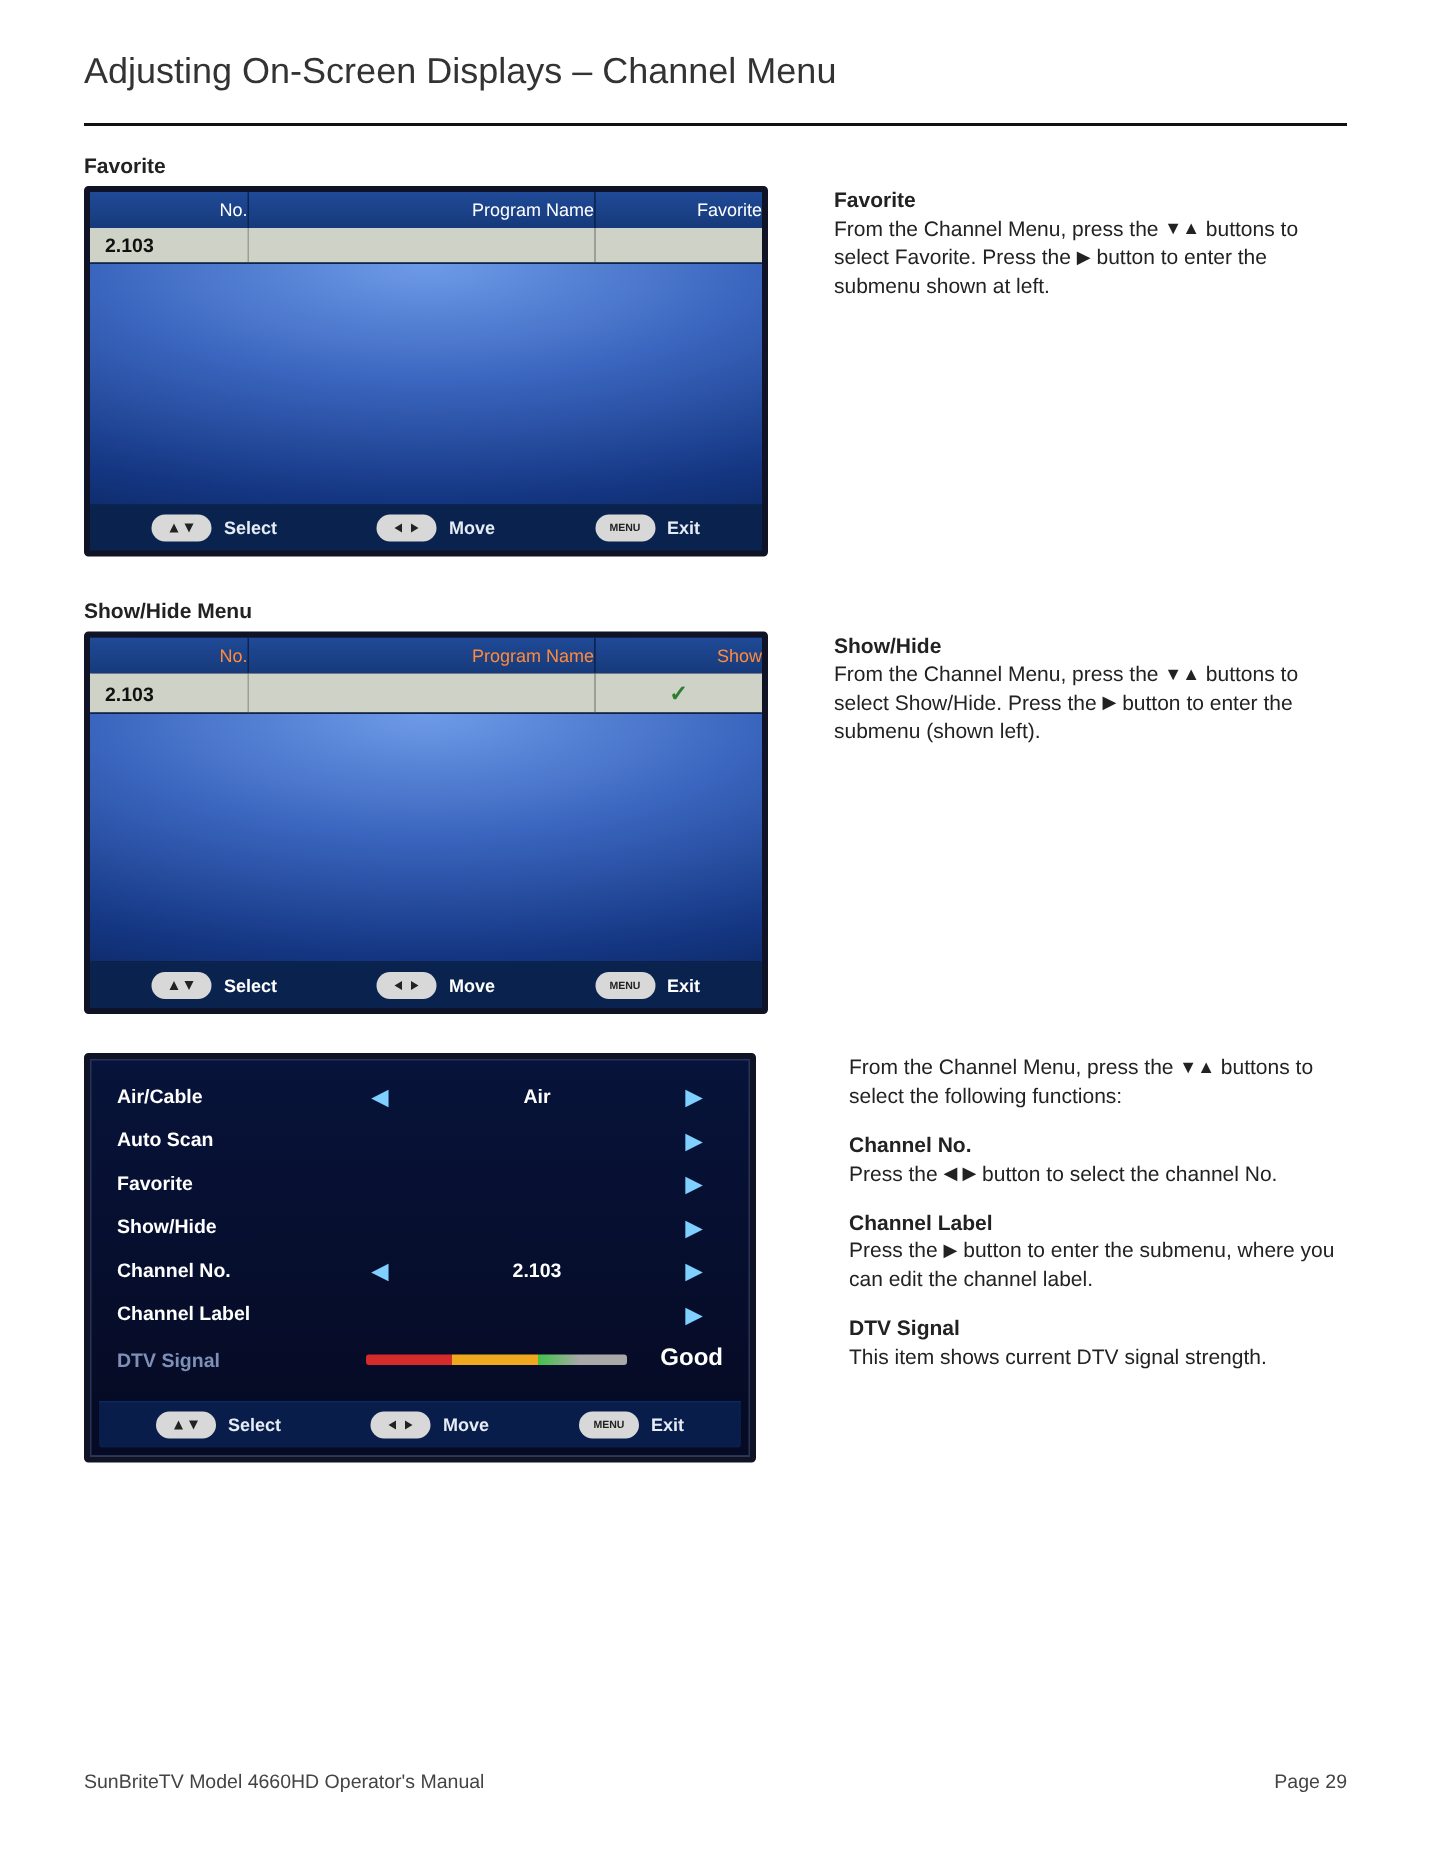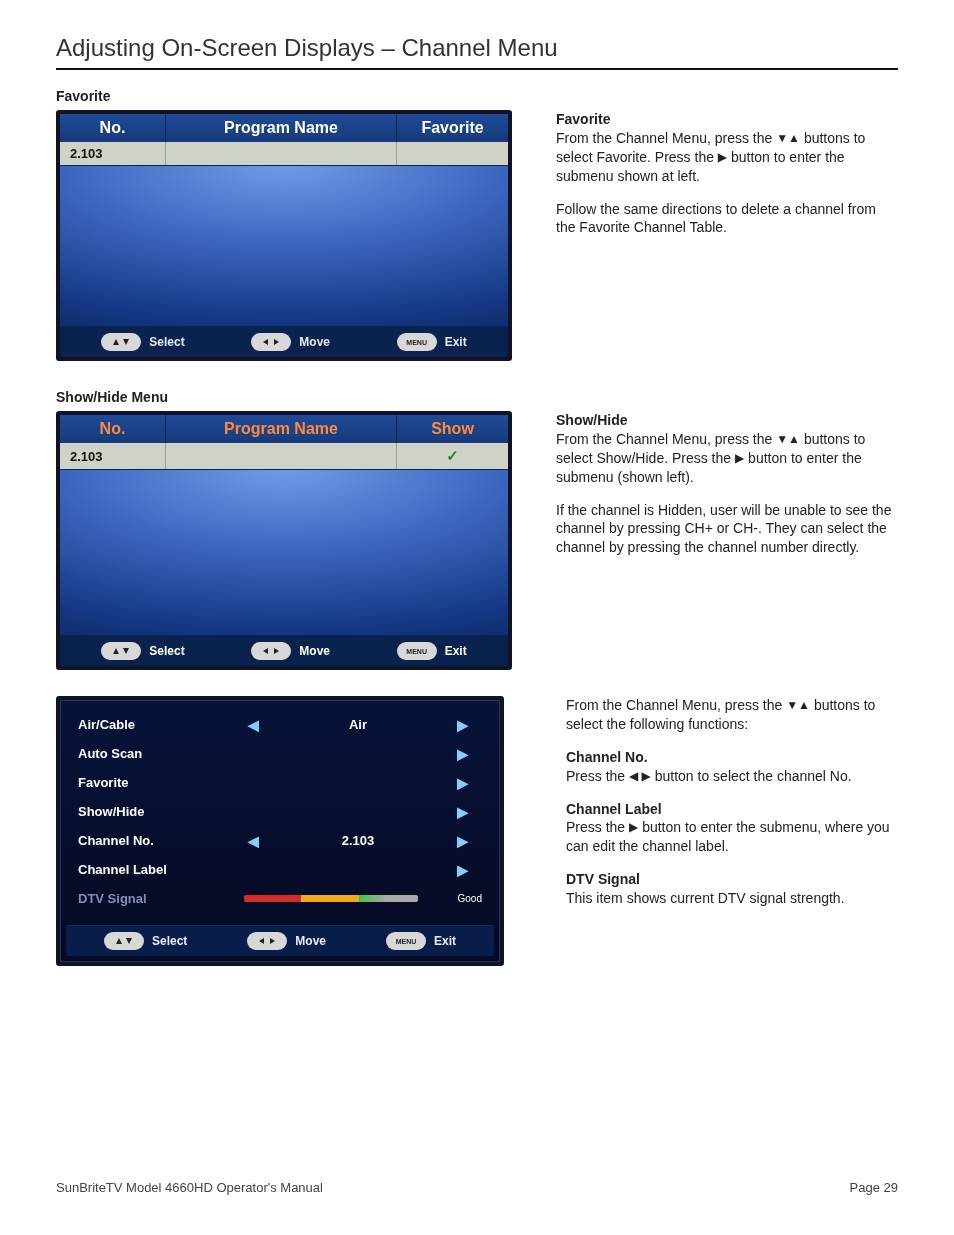--- a/index.html
+++ b/index.html
@@ -21,21 +21,21 @@
     font-family: "Segoe UI", Arial, Helvetica, sans-serif;
     color: var(--text);
   }
   .page{
     box-sizing: border-box;
     padding: 34px var(--margin-x) 0 var(--margin-x);
   }
   h1{
     font-weight: 400;
     font-size: 24px;
-    margin: 0 0 6px 0;
+    margin: 0 0 20px 0;
     color: #333;
   }
   .hr{
     border: none;
     border-top: 2px solid #111;
     margin: 0 0 18px 0;
   }
   .section-title{
     font-weight: 700;
     font-size: 14px;
@@ -63,23 +63,23 @@
     box-shadow: inset 0 0 0 1px #27345a;
     font-family: Tahoma, Arial, sans-serif;
   }
   .osd-table{
     width:100%;
     border-collapse: collapse;
   }
   .osd-head td{
     background: linear-gradient(#204a98, #163a7a);
     color:#fff;
-    font-size:16px;
-    font-weight:700;
-    text-align:center;
+    font-size:12px;
+    font-weight:400;
+    text-align:right;
     padding: 5px 0;
     border-right: 1px solid #0c2450;
   }
   .osd-head td:last-child{ border-right:none;}
   .col-no{ width: 105px;}
   .col-name{ width: 230px;}
   .col-flag{ width: auto;}
   .osd-row td{
     background: #cfd3c7;
     color:#111;
@@ -146,21 +146,21 @@
   .arrow-l,.arrow-r{
     color:#7fd0ff; font-size:14px; font-weight:900;
   }
   .arrow-l{ position:absolute; left: 14px;}
   .arrow-r{ position:absolute; right: 14px;}
   .signal-bar{
     flex:1; height:7px; border-radius:2px;
     background: linear-gradient(90deg, #d62b2b 0%, #d62b2b 33%, #f0a91e 33%, #f0a91e 66%, #44c24a 66%, #a8a8a8 82%, #a8a8a8 100%);
     margin: 0 10px;
   }
-  .signal-label{ color:#fff; font-size:10px; font-weight:400; width:48px; text-align:right;}
+  .signal-label{ color:#fff; font-size:16px; font-weight:700; width:48px; text-align:right;}
   .osd.dark .osd-foot{
     background:#091d4a;
     border-top: 1px solid #0a2a66;
     margin-top: 4px;
     border-radius: 0 0 2px 2px;
   }
 
   
   .page-footer{
     position:absolute;
@@ -227,21 +227,20 @@
             <span class="key" style="font-size:7px;">MENU</span>
             <span>Exit</span>
           </div>
         </div>
       </div>
     </div>
     <div class="right">
       <p class="para"><b>Favorite</b><br>
         <span>From the Channel Menu, press the </span><span class="glyph">▼▲</span><span> buttons to select Favorite. Press the </span><span class="glyph">▶</span><span> button to enter the submenu shown at left.</span>
       </p>
-      <p class="para">Follow the same directions to delete a channel from the Favorite Channel Table.</p>
     </div>
   </div>
 
   <div class="section-title gaptop">Show/Hide Menu</div>
   <div class="cols">
     <div class="left showhide-wrap">
       <div class="osd">
         <table class="osd-table">
           <tbody>
               <tr class="osd-head">
@@ -278,21 +277,20 @@
             <span class="key" style="font-size:7px;">MENU</span>
             <span>Exit</span>
           </div>
         </div>
       </div>
     </div>
     <div class="right">
       <p class="para"><b>Show/Hide</b><br>
         <span>From the Channel Menu, press the </span><span class="glyph">▼▲</span><span> buttons to select Show/Hide. Press the </span><span class="glyph">▶</span><span> button to enter the submenu (shown left).</span>
       </p>
-      <p class="para">If the channel is Hidden, user will be unable to see the channel by pressing CH+ or CH-. They can select the channel by pressing the channel number directly.</p>
     </div>
   </div>
 
   <div class="cols">
     <div class="left">
       <div class="osd dark">
         <div class="setting-list" id="setting-list">
             <div class="setting-row">
               <div class="setting-label">Air/Cable</div>
               <div class="setting-value">

